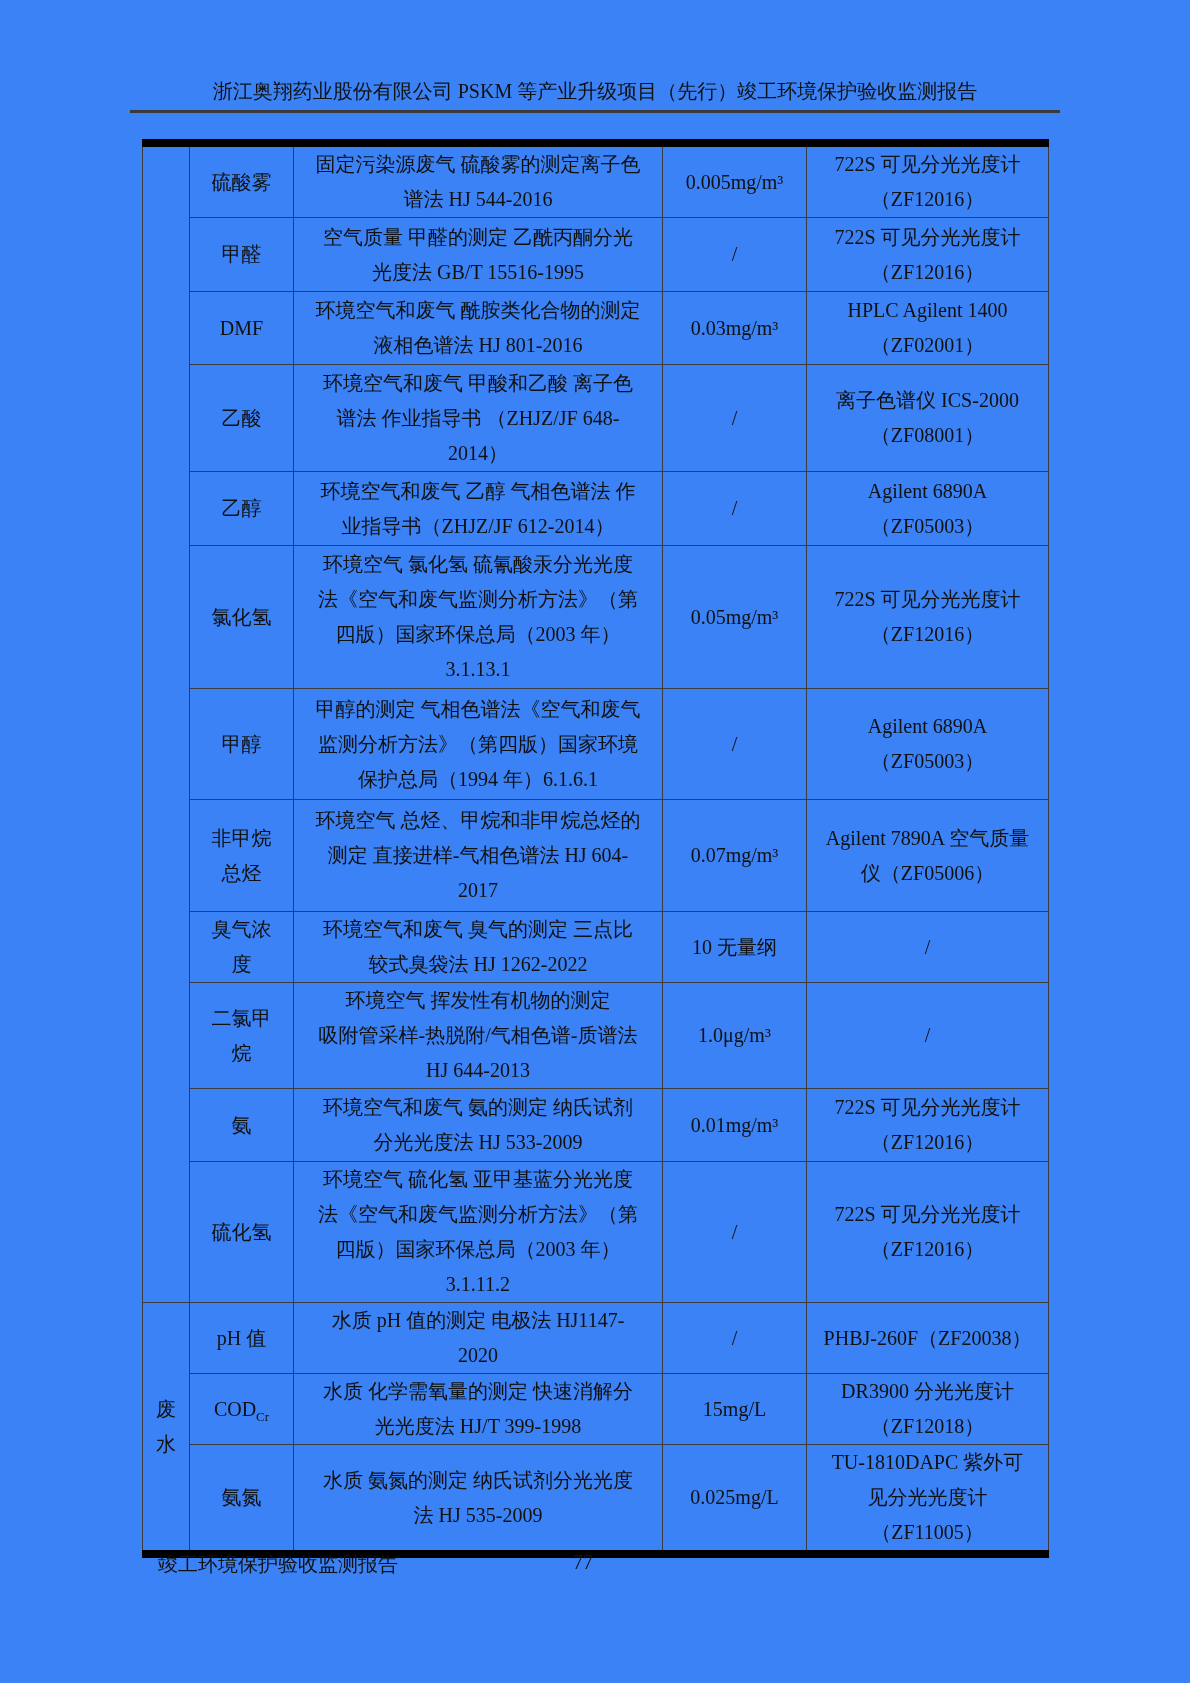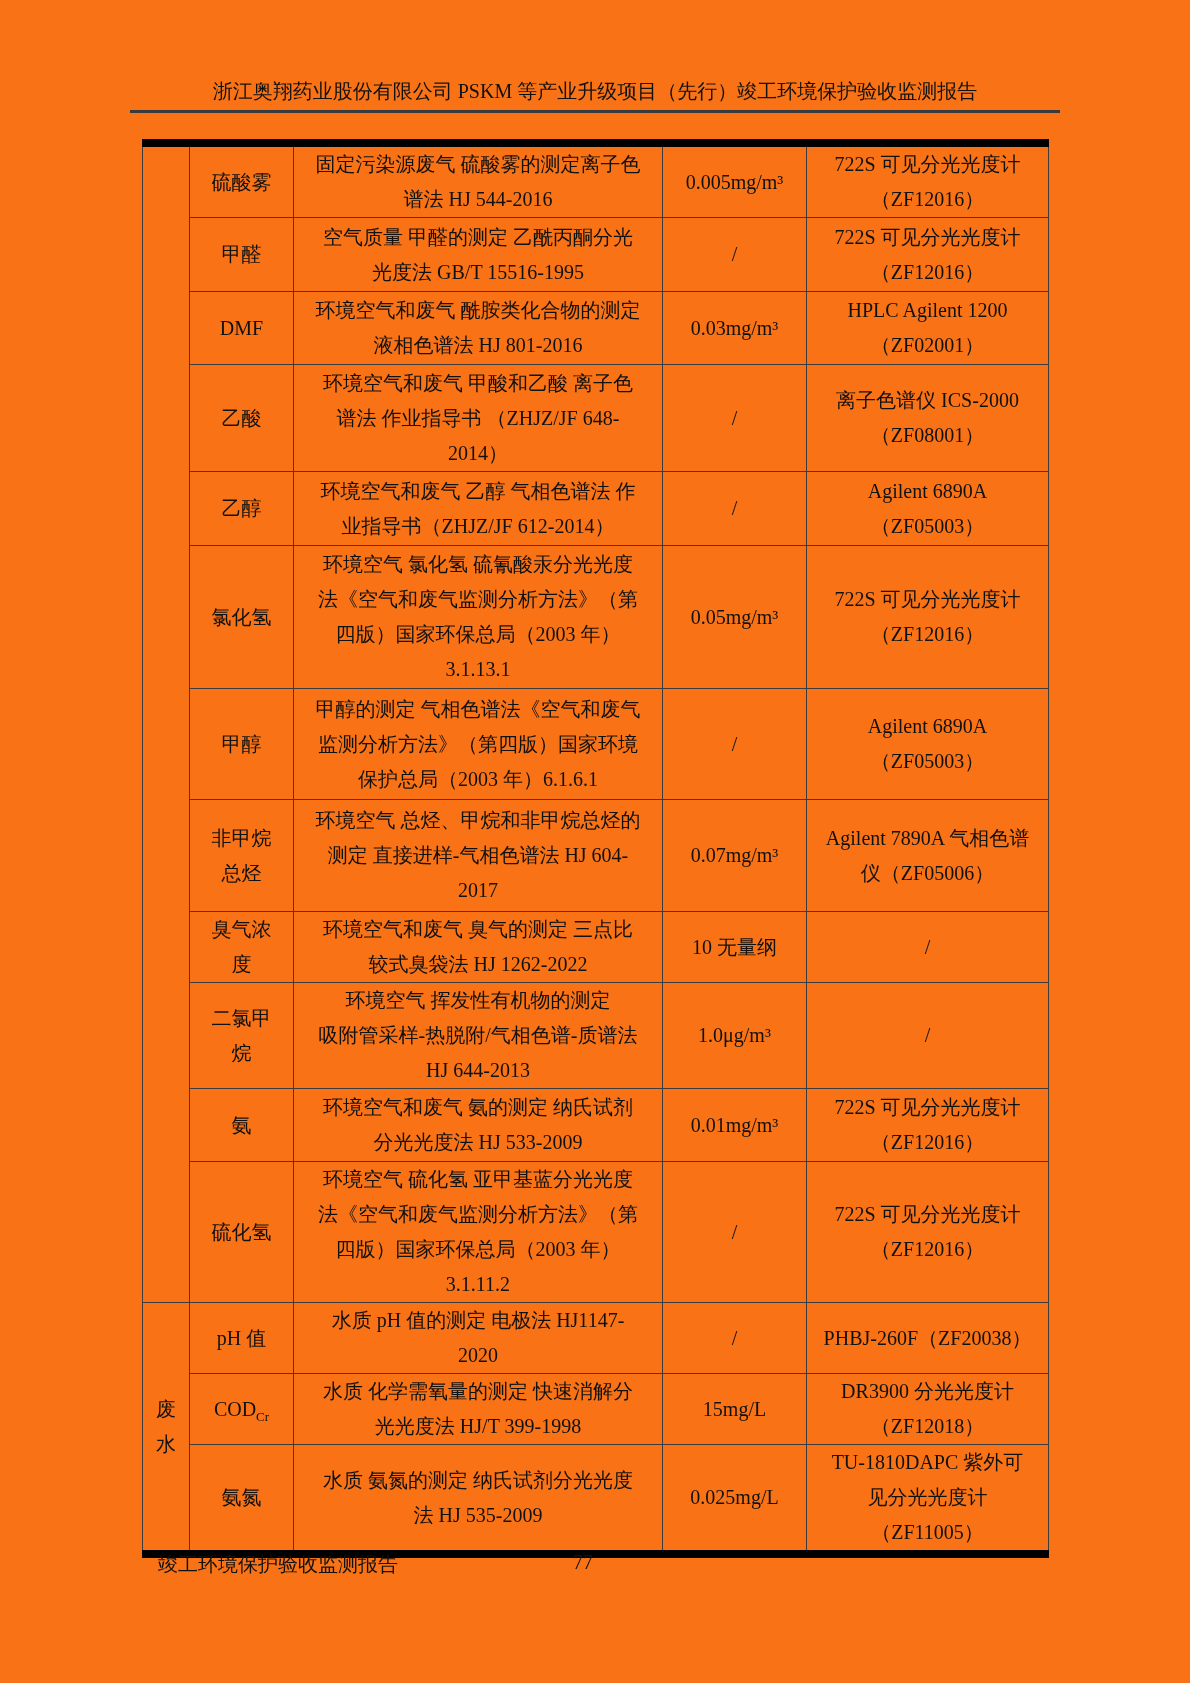--- a/index.html
+++ b/index.html
@@ -1,20 +1,20 @@
 <!DOCTYPE html>
 <html><head>
 <meta charset="utf-8">
 <style>
   html, body { margin: 0; padding: 0; background: #ffffff; }
   .page {
     position: relative;
     width: 1190px;
     height: 1683px;
-    background: #f97316;
+    background: #3b82f6;
     font-family: "Liberation Serif", "DejaVu Serif", serif;
     color: #111111;
     overflow: hidden;
   }
   .header-title {
     position: absolute;
     top: 78px;
     left: 130px;
     width: 930px;
     text-align: center;
@@ -105,21 +105,21 @@
 光度法 GB/T 15516-1995</td>
         <td>/</td>
         <td class="c-instr">722S 可见分光光度计
 （ZF12016）</td>
       </tr>
       <tr style="height:73px">
         <td>DMF</td>
         <td>环境空气和废气 酰胺类化合物的测定
 液相色谱法 HJ 801-2016</td>
         <td>0.03mg/m³</td>
-        <td class="c-instr">HPLC Agilent 1200
+        <td class="c-instr">HPLC Agilent 1400
 （ZF02001）</td>
       </tr>
       <tr style="height:107px">
         <td>乙酸</td>
         <td>环境空气和废气 甲酸和乙酸 离子色
 谱法 作业指导书 （ZHJZ/JF 648-
 2014）</td>
         <td>/</td>
         <td class="c-instr">离子色谱仪 ICS-2000
 （ZF08001）</td>
@@ -139,33 +139,33 @@
 四版）国家环保总局（2003 年）
 3.1.13.1</td>
         <td>0.05mg/m³</td>
         <td class="c-instr">722S 可见分光光度计
 （ZF12016）</td>
       </tr>
       <tr style="height:111px">
         <td>甲醇</td>
         <td>甲醇的测定 气相色谱法《空气和废气
 监测分析方法》（第四版）国家环境
-保护总局（2003 年）6.1.6.1</td>
+保护总局（1994 年）6.1.6.1</td>
         <td>/</td>
         <td class="c-instr">Agilent 6890A
 （ZF05003）</td>
       </tr>
       <tr style="height:112px">
         <td>非甲烷
 总烃</td>
         <td>环境空气 总烃、甲烷和非甲烷总烃的
 测定 直接进样-气相色谱法 HJ 604-
 2017</td>
         <td>0.07mg/m³</td>
-        <td class="c-instr">Agilent 7890A 气相色谱
+        <td class="c-instr">Agilent 7890A 空气质量
 仪（ZF05006）</td>
       </tr>
       <tr style="height:70px">
         <td>臭气浓
 度</td>
         <td>环境空气和废气 臭气的测定 三点比
 较式臭袋法 HJ 1262-2022</td>
         <td>10 无量纲</td>
         <td class="c-instr">/</td>
       </tr>

